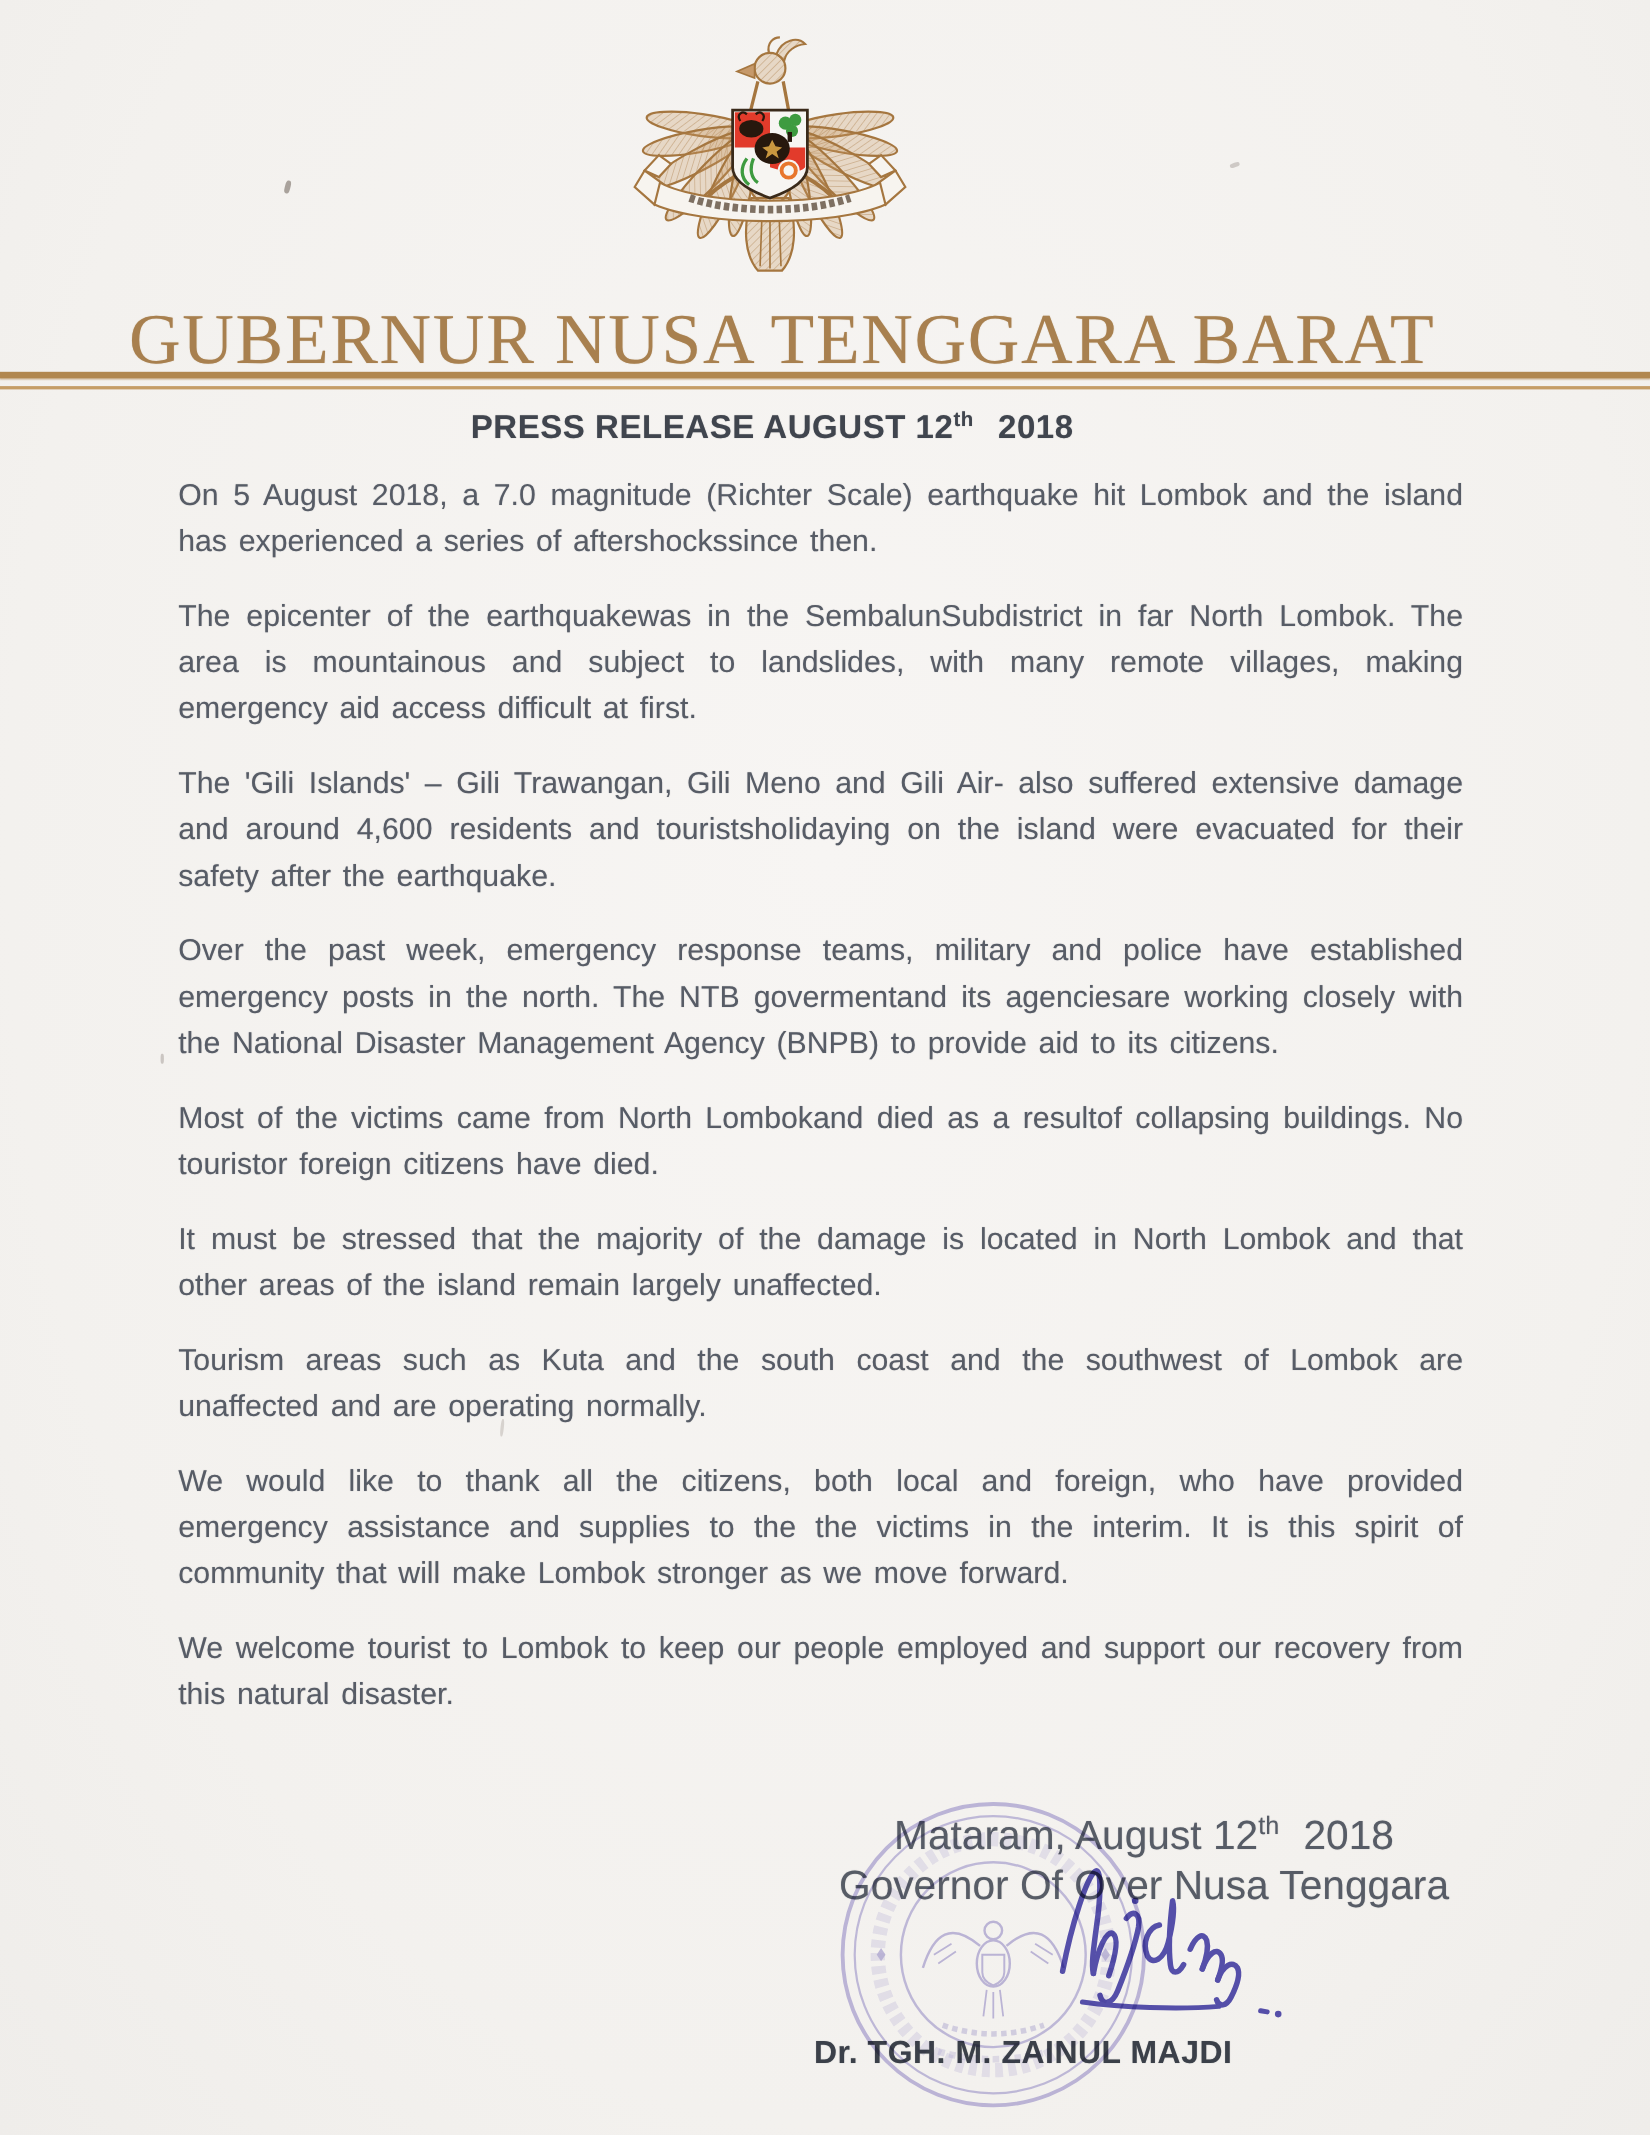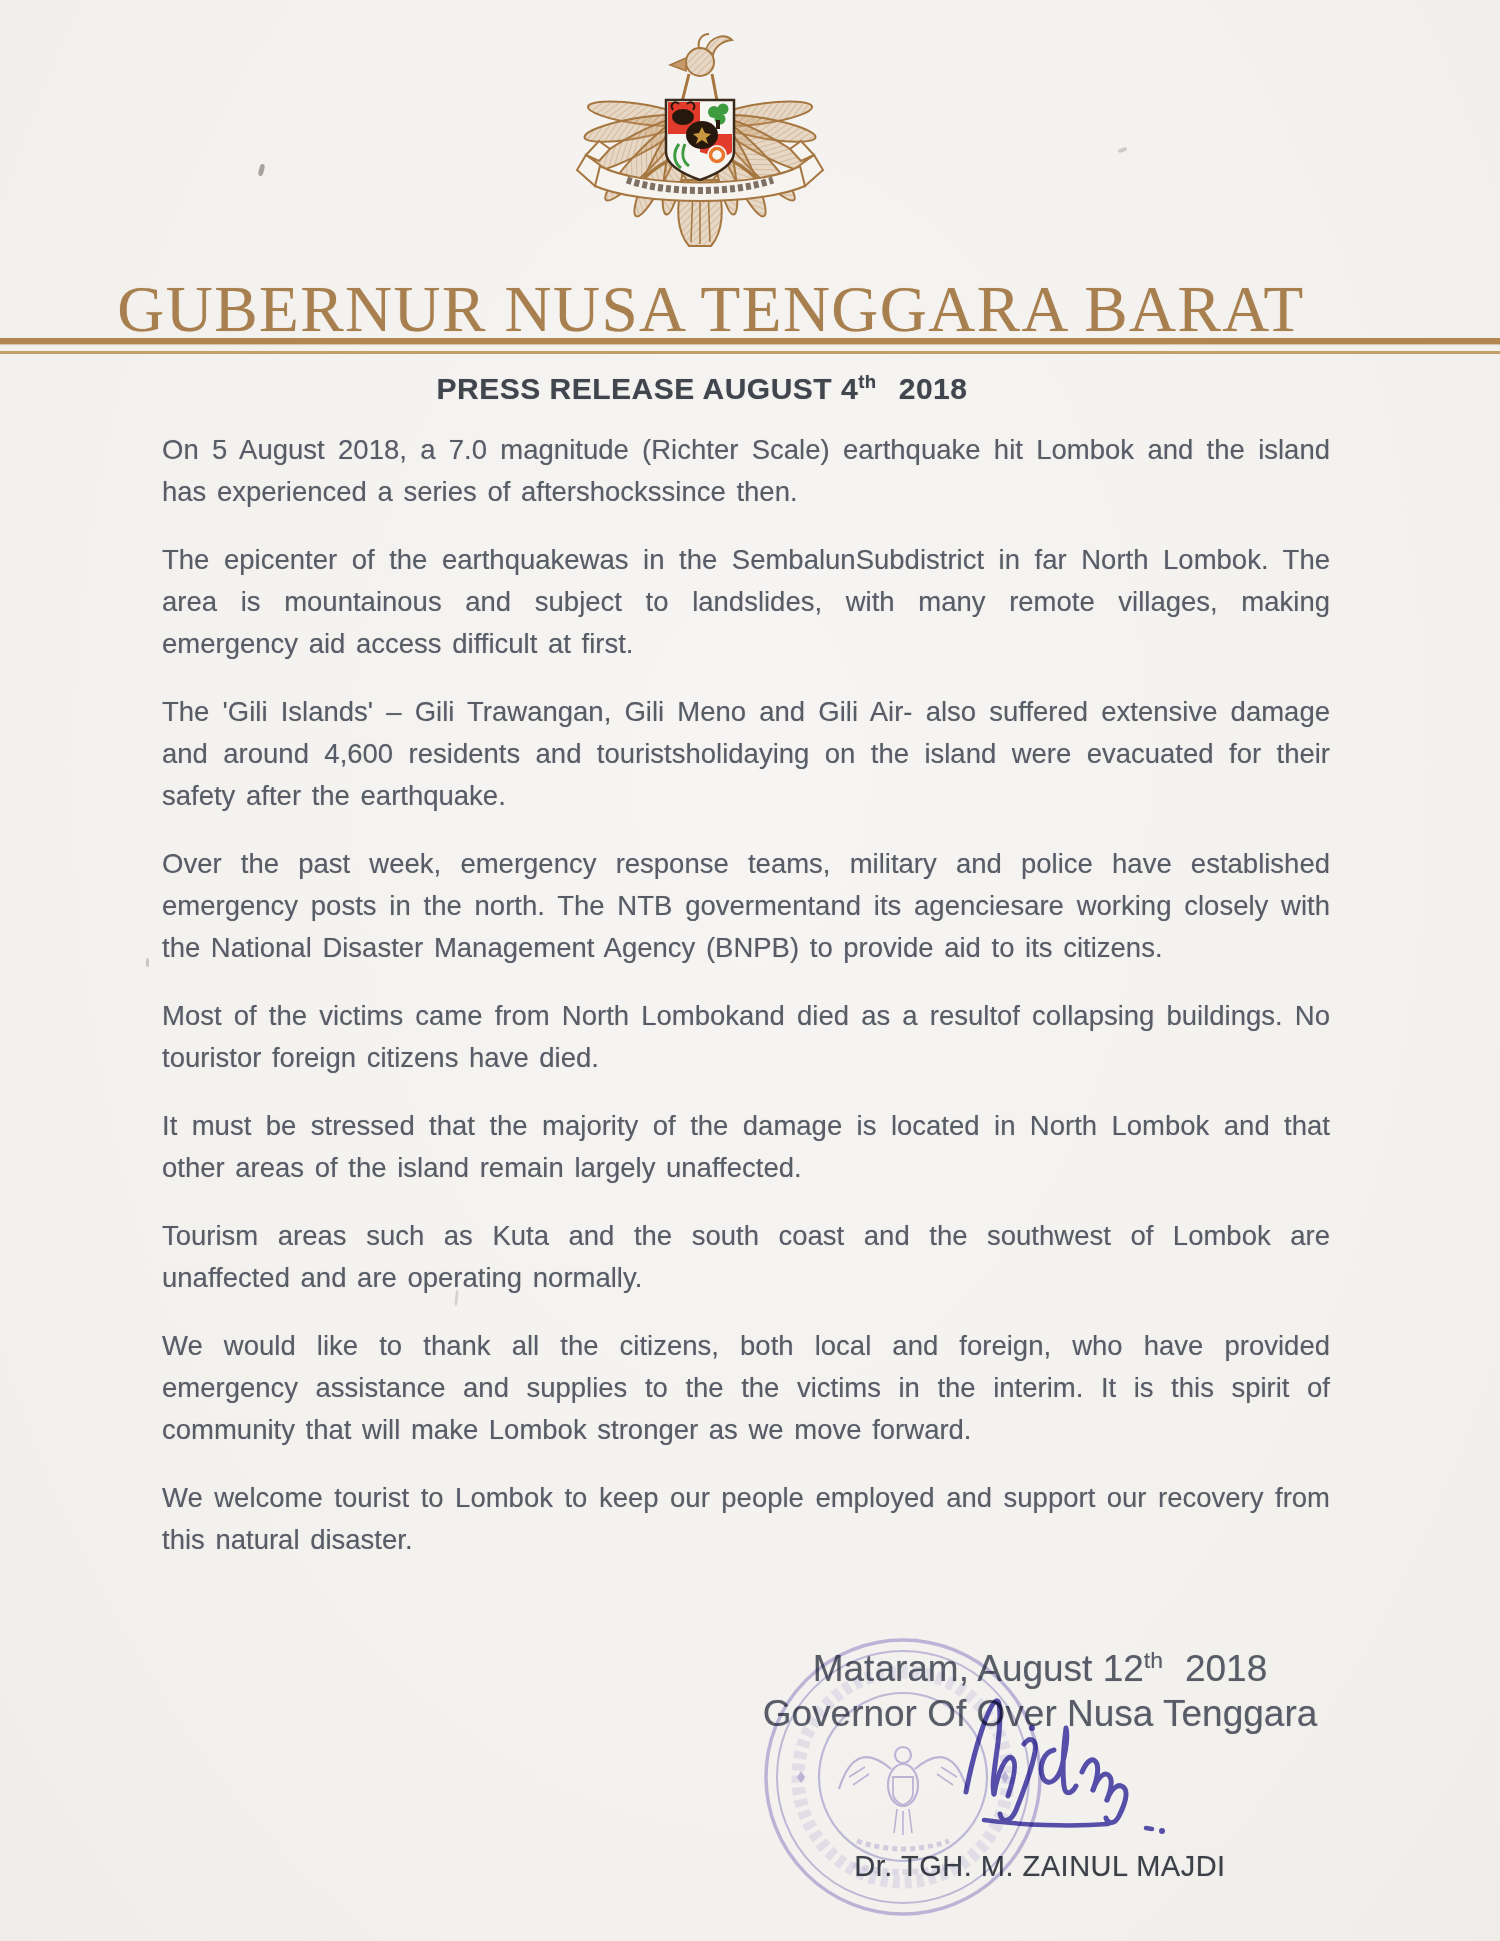--- a/index.html
+++ b/index.html
@@ -46,22 +46,22 @@
     position:absolute;left:740px;top:1646px;width:600px;
     text-align:center;z-index:2;
   }
   .sig-line{
     font-size:37px;line-height:45px;
     color:#575c66;
     text-shadow:0 0 1px rgba(87,92,102,.42);
   }
   .signer-name{
     position:absolute;left:740px;top:1850px;width:600px;
-    text-align:center;z-index:2;
-    font-size:29px;font-weight:normal;letter-spacing:.5px;
+    text-align:left;z-index:2;
+    font-size:29px;font-weight:bold;letter-spacing:.5px;
     color:#3b4049;
     text-shadow:0 0 1px rgba(59,64,73,.4);
   }
   .stamp{position:absolute;left:753px;top:1627px;width:300px;height:300px;z-index:3;mix-blend-mode:multiply;opacity:.62;}
   .signature{position:absolute;left:950px;top:1688px;width:220px;height:160px;z-index:4;mix-blend-mode:multiply;}
   .speck{position:absolute;border-radius:40%;background:#6c6158;z-index:5;}
   .speck-1{left:259px;top:164px;width:5px;height:12px;opacity:.55;transform:rotate(14deg);}
   .speck-2{left:1118px;top:148px;width:9px;height:4px;opacity:.28;transform:rotate(-18deg);}
   .speck-3{left:146px;top:958px;width:3px;height:9px;opacity:.3;}
   .speck-4{left:455px;top:1290px;width:3px;height:16px;opacity:.22;transform:rotate(6deg);}
@@ -138,21 +138,21 @@
       <circle cx="152" cy="147" r="10" fill="#f7f5f2"></circle>
       <circle cx="152" cy="147" r="6.5" fill="none" stroke="#e8762c" stroke-width="3.5"></circle>
     </g>
   </svg>
 
   <h1 class="letterhead-title">GUBERNUR NUSA TENGGARA BARAT</h1>
 
   <div class="rule-thick"></div>
   <div class="rule-thin"></div>
 
-  <h2 class="doc-title"><span>PRESS RELEASE AUGUST 4</span><sup>th</sup><span class="year">2018</span></h2>
+  <h2 class="doc-title"><span>PRESS RELEASE AUGUST 12</span><sup>th</sup><span class="year">2018</span></h2>
 
   <div class="body-text">
     <p>On 5 August 2018, a 7.0 magnitude (Richter Scale) earthquake hit Lombok and the island has experienced a series of aftershockssince then.</p>
     <p>The epicenter of the earthquakewas in the SembalunSubdistrict in far North Lombok. The area is mountainous and subject to landslides, with many remote villages, making emergency aid access difficult at first.</p>
     <p>The 'Gili Islands' – Gili Trawangan, Gili Meno and Gili Air- also suffered extensive damage and around 4,600 residents and touristsholidaying on the island were evacuated for their safety after the earthquake.</p>
     <p>Over the past week, emergency response teams, military and police have established emergency posts in the north. The NTB govermentand its agenciesare working closely with the National Disaster Management Agency (BNPB) to provide aid to its citizens.</p>
     <p>Most of the victims came from North Lombokand died as a resultof collapsing buildings. No touristor foreign citizens have died.</p>
     <p>It must be stressed that the majority of the damage is located in North Lombok and that other areas of the island remain largely unaffected.</p>
     <p>Tourism areas such as Kuta and the south coast and the southwest of Lombok are unaffected and are operating normally.</p>
     <p>We would like to thank all the citizens, both local and foreign, who have provided emergency assistance and supplies to the the victims in the interim. It is this spirit of community that will make Lombok stronger as we move forward.</p>

